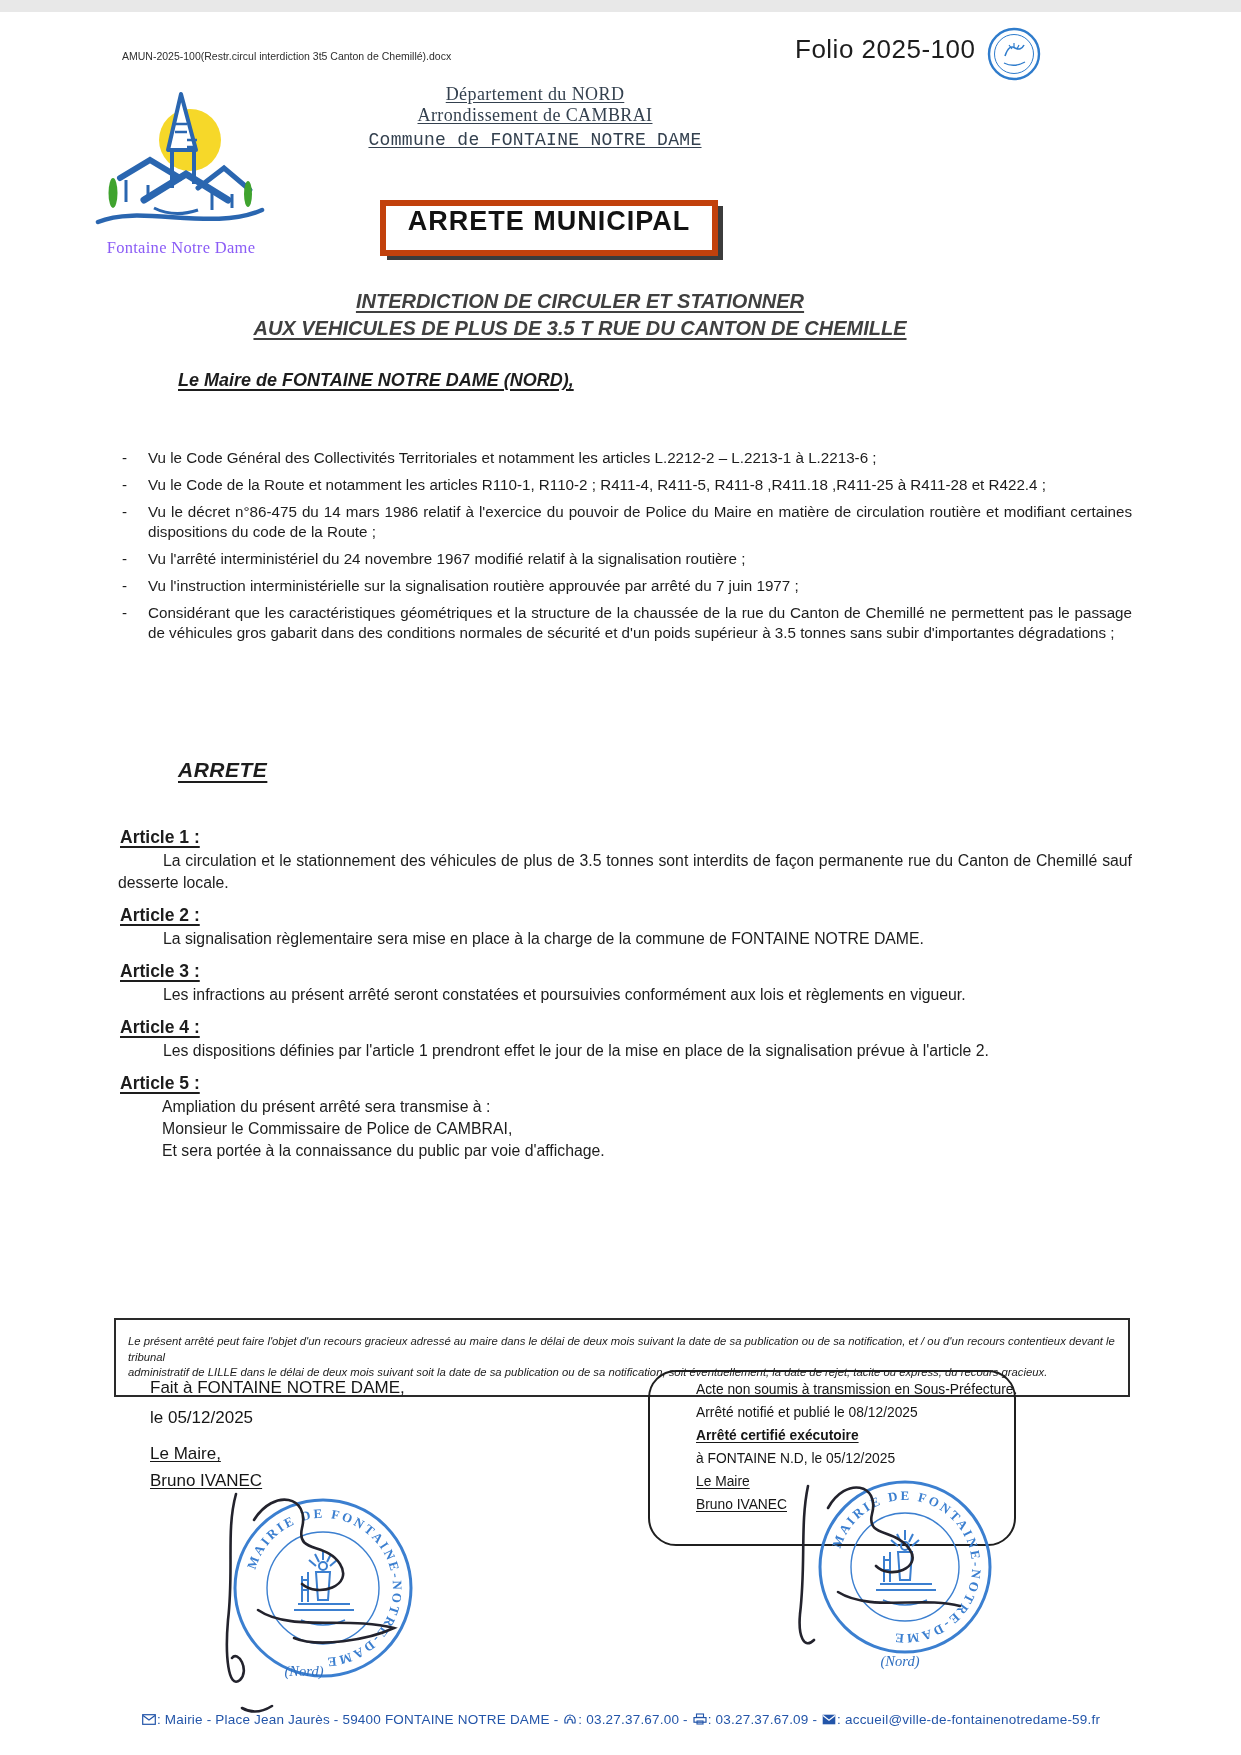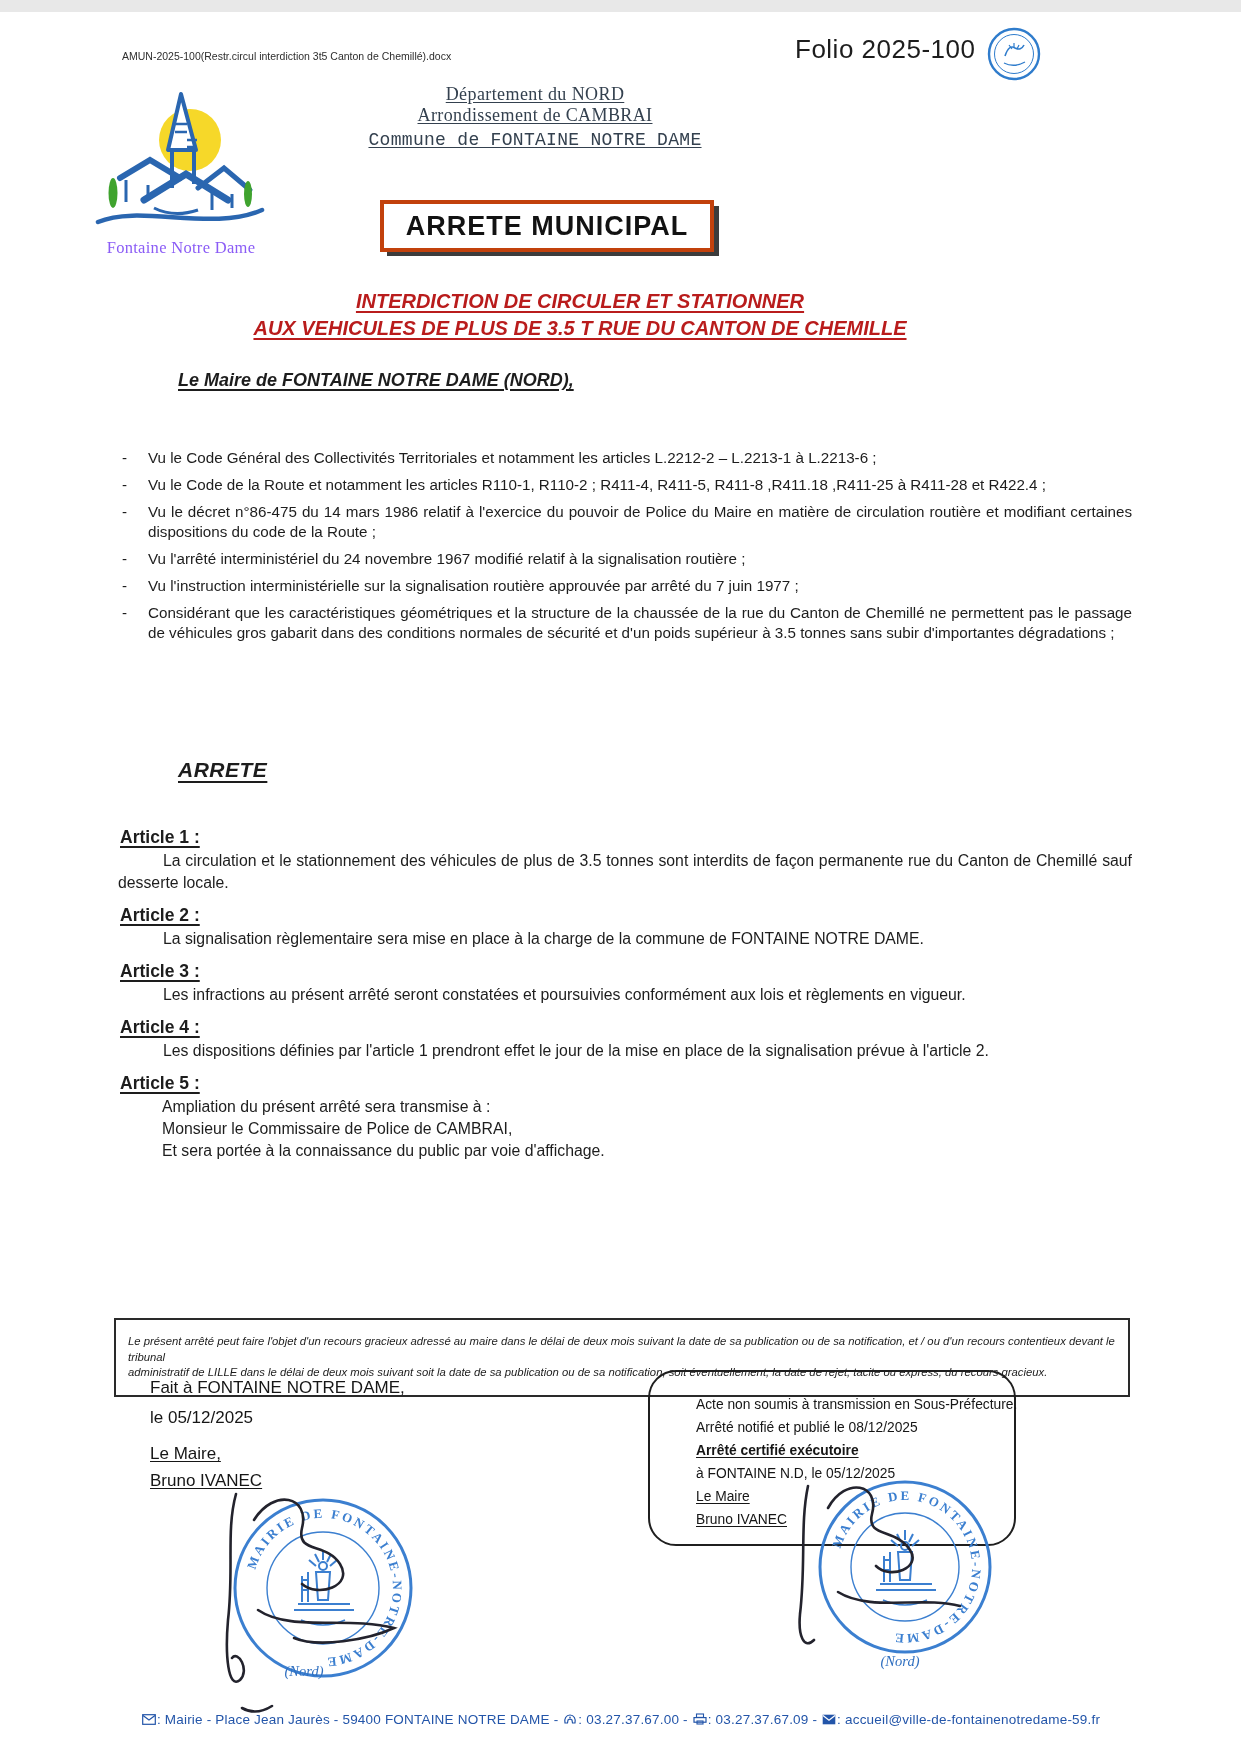--- a/index.html
+++ b/index.html
@@ -17,26 +17,26 @@
   .commune-header{position:absolute;left:320px;top:72px;width:430px;text-align:center;
     font-family:"Liberation Serif",serif;color:#34414f;}
   .commune-header .l1,.commune-header .l2{font-size:18px;letter-spacing:.4px;}
   .commune-header .l3{font-size:18px;margin-top:4px;letter-spacing:.3px;font-family:Liberation Mono, monospace;}
 
   .logo-block{position:absolute;left:86px;top:78px;width:190px;text-align:center;}
   .logo-caption{margin-top:2px;font-family:"Liberation Serif",serif;font-size:16.5px;
     color:#8b5cf6;font-weight:500;letter-spacing:.3px;}
 
   .banner{position:absolute;left:380px;top:188px;width:326px;height:44px;
-    border:4px solid #c2410c;box-shadow:6px 5px 0 -1px #3c3c3c;background:#fff;
-    display:flex;align-items:center;justify-content:center;}
+    border:6px solid #c2410c;box-shadow:6px 5px 0 -1px #3c3c3c;background:#fff;
+    display:flex;justify-content:center;}
   .banner span{font-size:27px;font-weight:700;letter-spacing:1px;color:#121212;}
 
   .doc-title{position:absolute;left:20px;top:276px;width:1120px;text-align:center;
-    font-weight:700;font-style:italic;font-size:20px;color:#b91c1c;line-height:27px;}
+    font-weight:700;font-style:italic;font-size:20px;color:#404040;line-height:27px;}
   .doc-title div{text-decoration:underline;text-decoration-thickness:2px;text-underline-offset:3px;}
 
   .maire-line{position:absolute;left:178px;top:358px;font-size:18px;font-weight:700;
     font-style:italic;text-decoration:underline;text-decoration-thickness:2px;text-underline-offset:3px;}
 
   ul.clauses{position:absolute;left:118px;top:436px;width:1014px;margin:0;padding:0;list-style:none;}
   ul.clauses li{position:relative;padding-left:30px;margin-bottom:7px;font-size:15.2px;
     line-height:20px;text-align:justify;color:#1d1d1d;}
   ul.clauses li::before{content:"-";position:absolute;left:4px;top:0;}
 
@@ -52,21 +52,21 @@
   .notice-box{position:absolute;left:114px;top:1306px;width:1016px;box-sizing:border-box;
     border:2px solid #2a2a2a;padding:14px 12px;text-align:left;font-style:italic;
     font-size:11.3px;line-height:15.5px;color:#1c1c1c;}
 
   .sig-left{position:absolute;left:150px;top:1366px;font-size:17px;color:#161616;}
   .sig-left .s1{margin-bottom:10px;}
   .sig-left .s2{margin-bottom:16px;}
   .sig-left .s3{margin-bottom:7px;}
 
   .cert-box{position:absolute;left:648px;top:1358px;width:368px;height:176px;box-sizing:border-box;
-    border:2.5px solid #1f1f1f;border-radius:28px;padding:21px 2px 10px 46px;
+    border:2.5px solid #1f1f1f;border-radius:28px;padding:6px 2px 10px 46px;
     font-size:13.8px;line-height:23px;color:#161616;background:transparent;}
   .cert-box div{white-space:nowrap;}
   .cert-box .b{font-weight:700;}
 
   .stamp-group{position:absolute;}
   .footer{position:absolute;left:0;top:1700px;width:100%;text-align:center;
     color:#2355a9;font-size:13.5px;letter-spacing:.2px;}
   .footer .ic{display:inline-block;vertical-align:-1px;margin:0 1px;}
 </style>
 </head>

